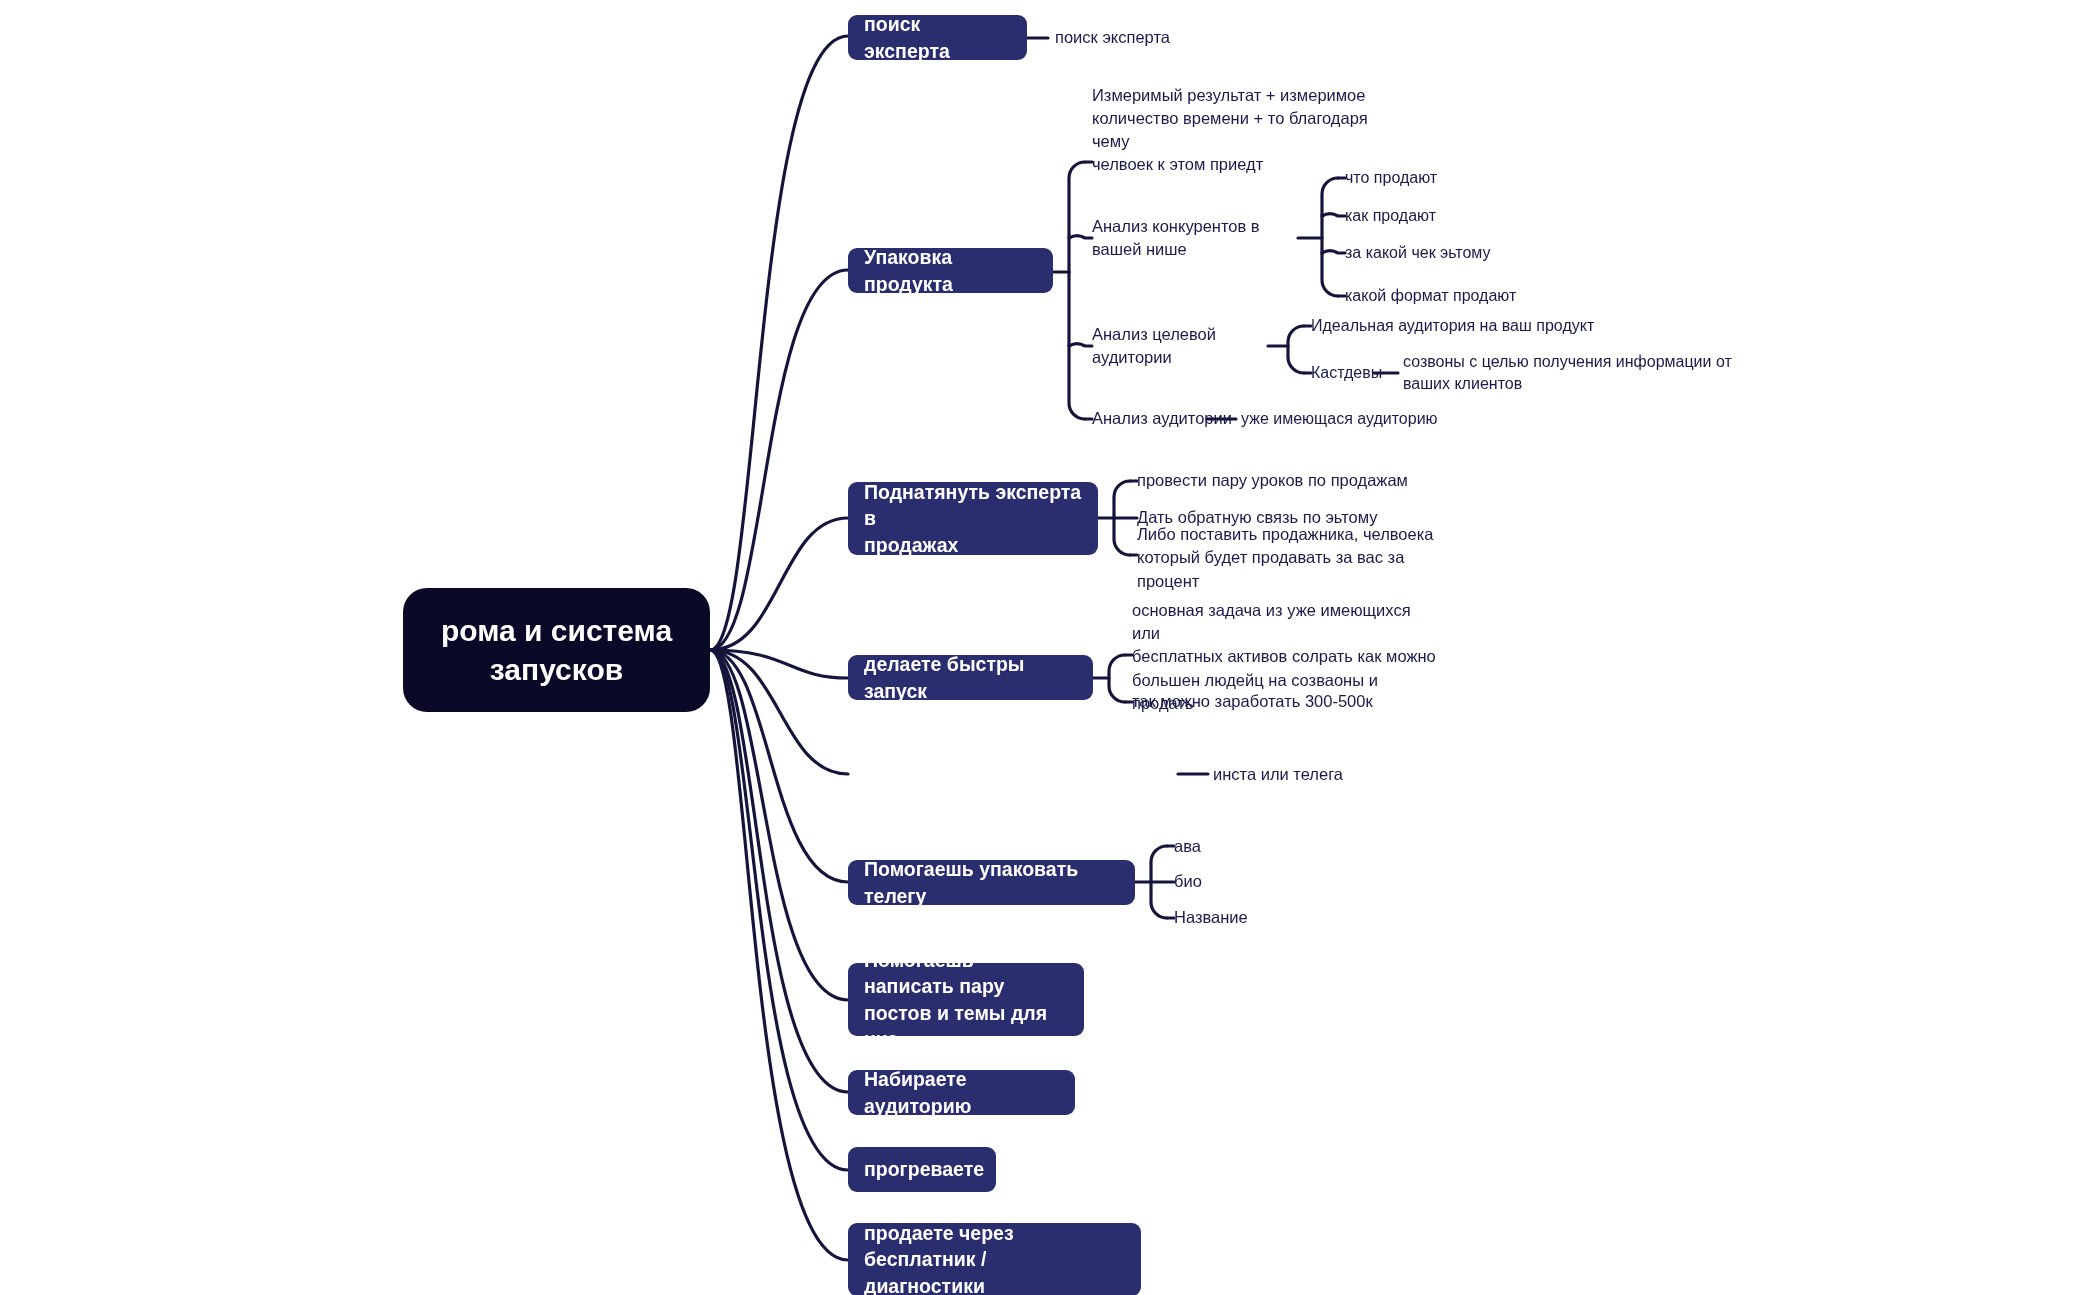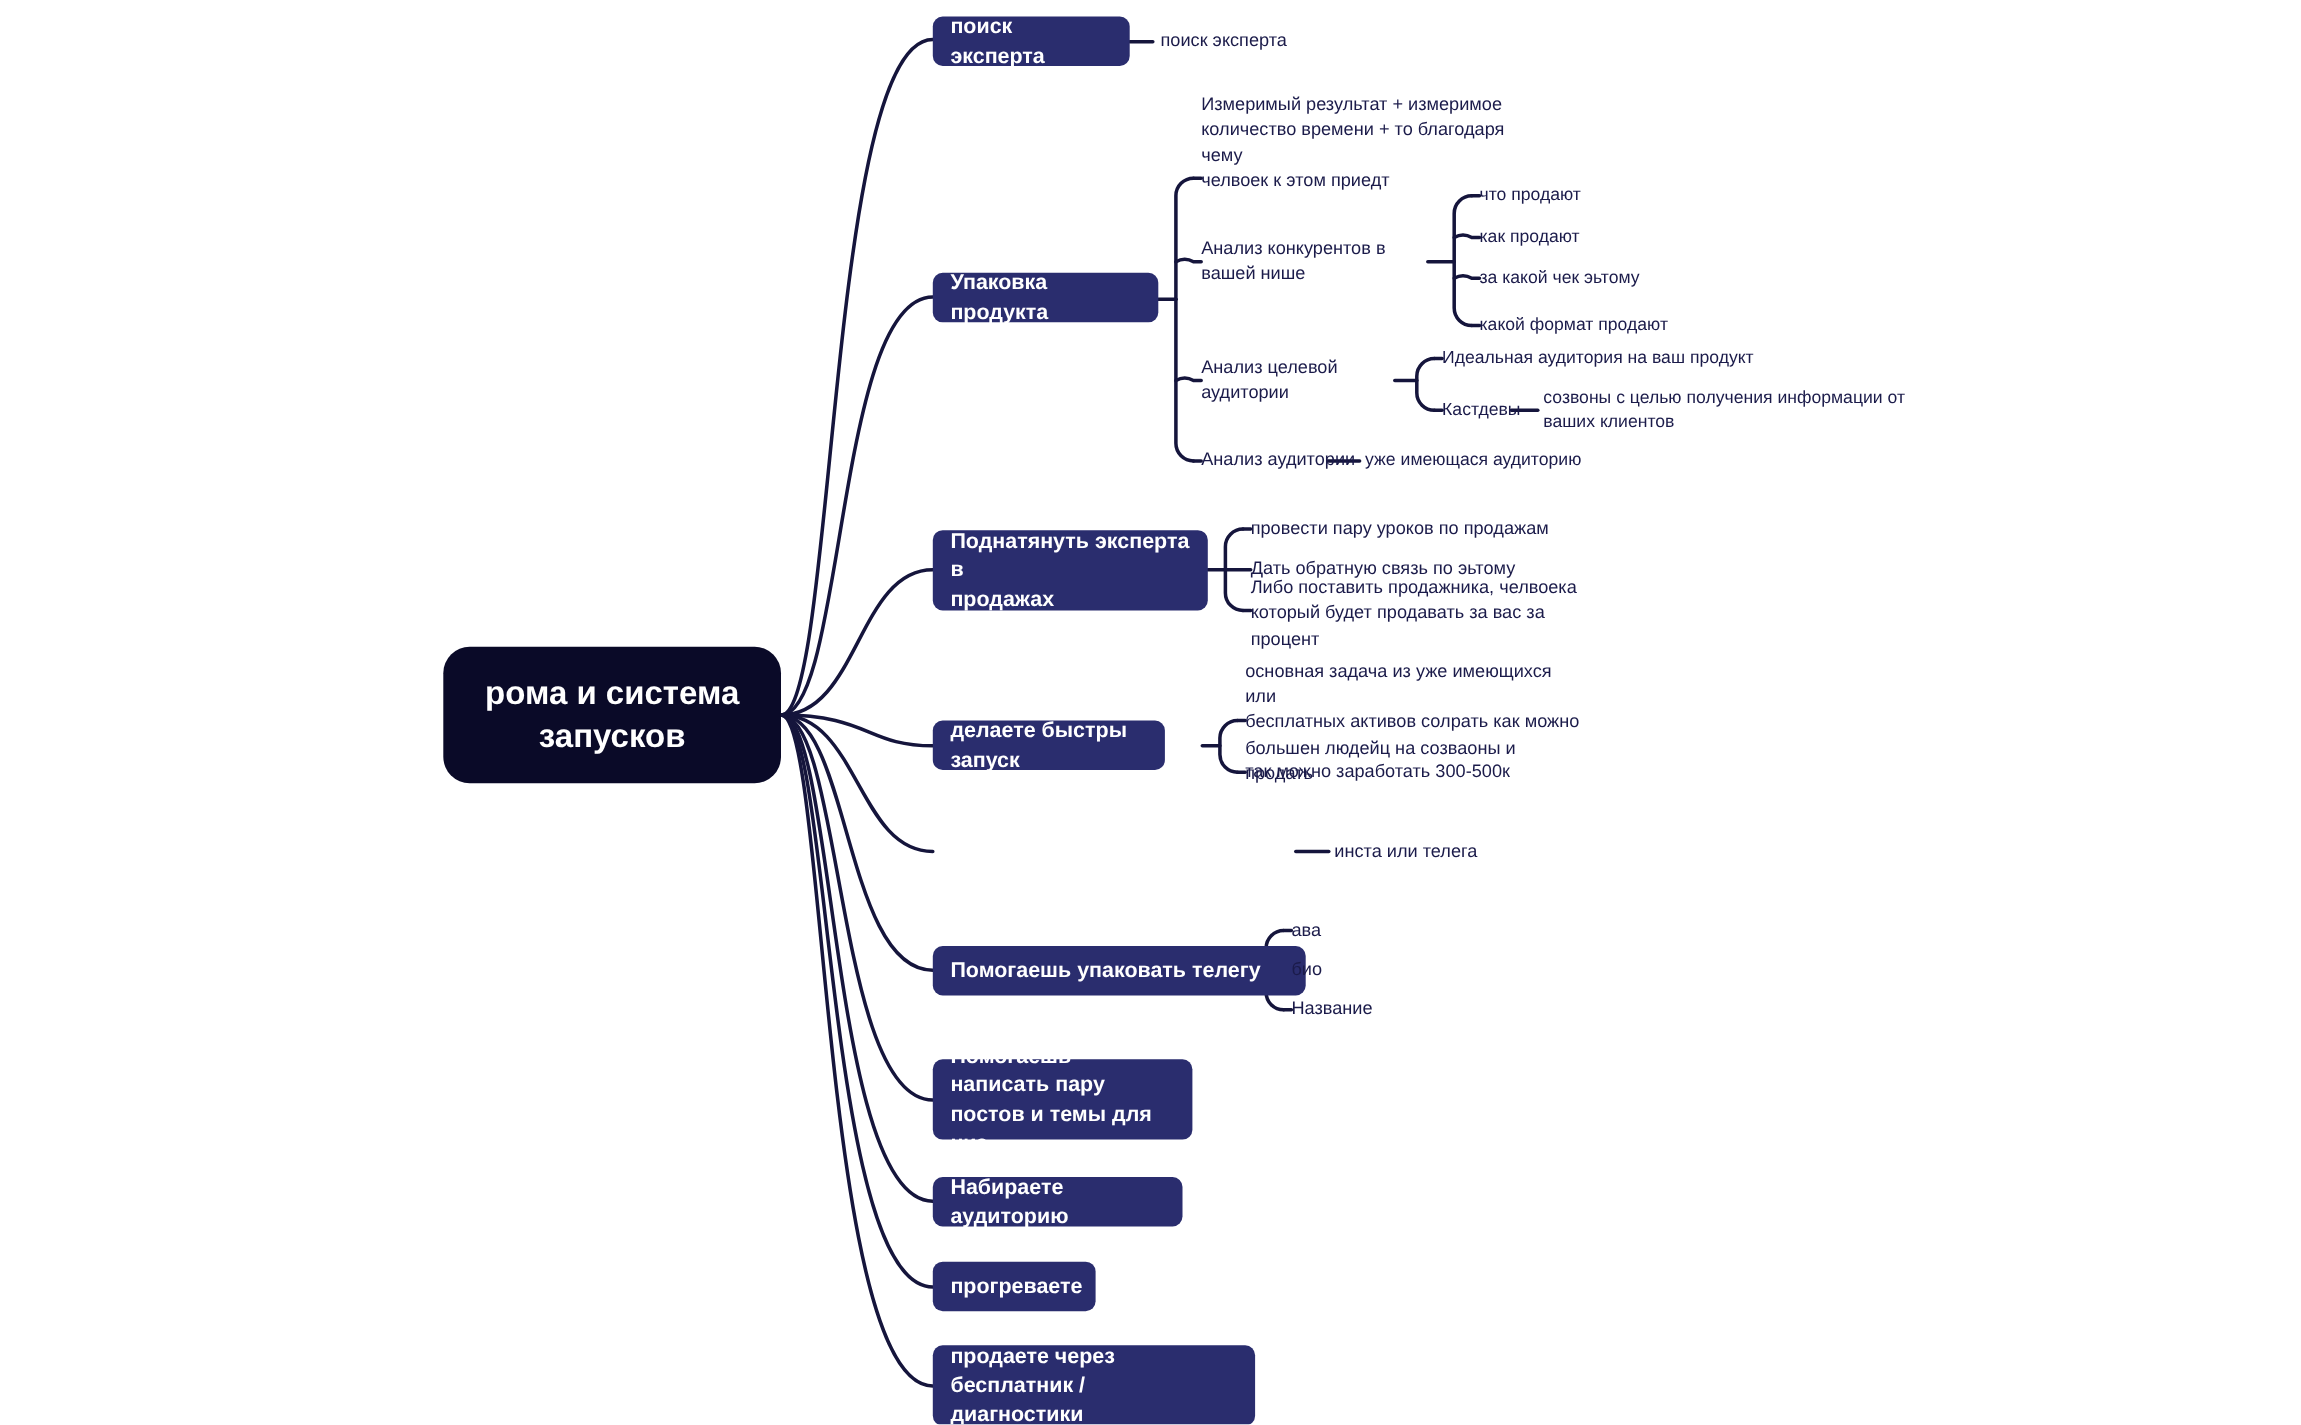--- a/index.html
+++ b/index.html
@@ -216,37 +216,37 @@
     <span>провести пару уроков по продажам</span>
   </div>
   <div class="leaf lvl2" style="left:1137px; top:506px; width:280px; height:24px;">
     <span>Дать обратную связь по эьтому</span>
   </div>
   <div class="leaf lvl2" style="left:1137px; top:535px; width:330px; height:46px;">
     <span>Либо поставить продажника, челвоека
    который будет продавать за вас за процент</span>
   </div>
 
-  <div class="branch-node" style="left:848px; top:655px; width:211px; height:45px;">
+  <div class="branch-node" style="left:848px; top:655px; width:245px; height:45px;">
     <span>делаете быстры запуск</span>
   </div>
   <div class="leaf lvl2" style="left:1132px; top:623px; width:310px; height:68px;">
     <span>основная задача из уже имеющихся или
 бесплатных активов солрать как можно
 большен людейц на созваоны и продать</span>
   </div>
   <div class="leaf lvl2" style="left:1132px; top:690px; width:280px; height:24px;">
     <span>так можно заработать 300-500к</span>
   </div>
 
   <div class="leaf lvl2" style="left:1213px; top:763px; width:220px; height:24px;">
     <span>инста или телега</span>
   </div>
 
-  <div class="branch-node" style="left:848px; top:860px; width:339px; height:45px;">
+  <div class="branch-node" style="left:848px; top:860px; width:287px; height:45px;">
     <span>Помогаешь упаковать телегу</span>
   </div>
   <div class="leaf lvl2" style="left:1174px; top:835px; width:120px; height:24px;">
     <span>ава</span>
   </div>
   <div class="leaf lvl2" style="left:1174px; top:870px; width:120px; height:24px;">
     <span>био</span>
   </div>
   <div class="leaf lvl2" style="left:1174px; top:906px; width:150px; height:24px;">
     <span>Название</span>

